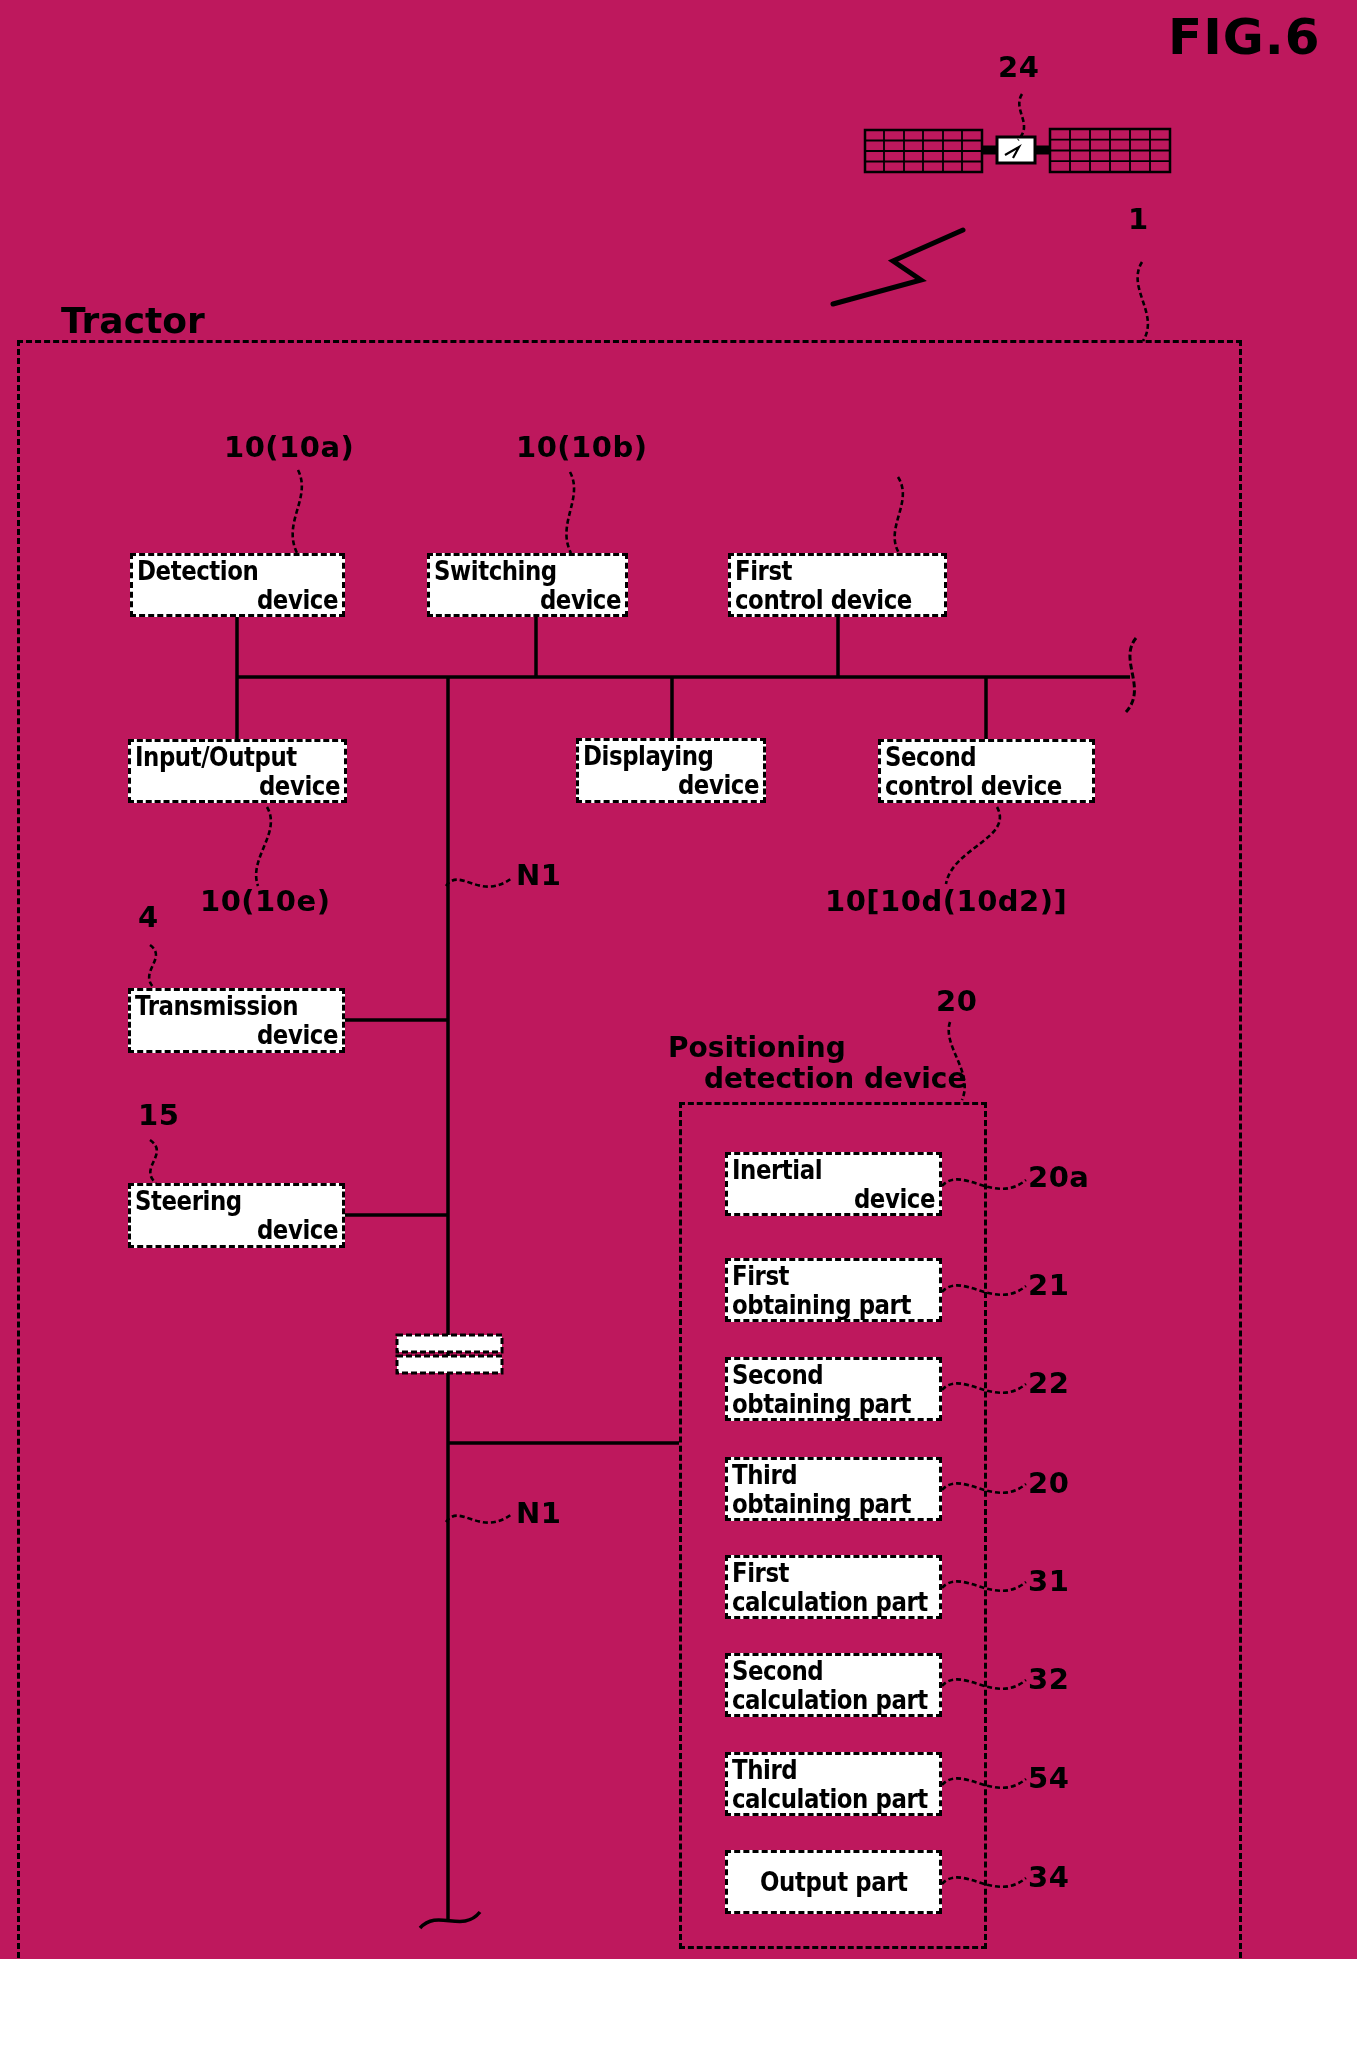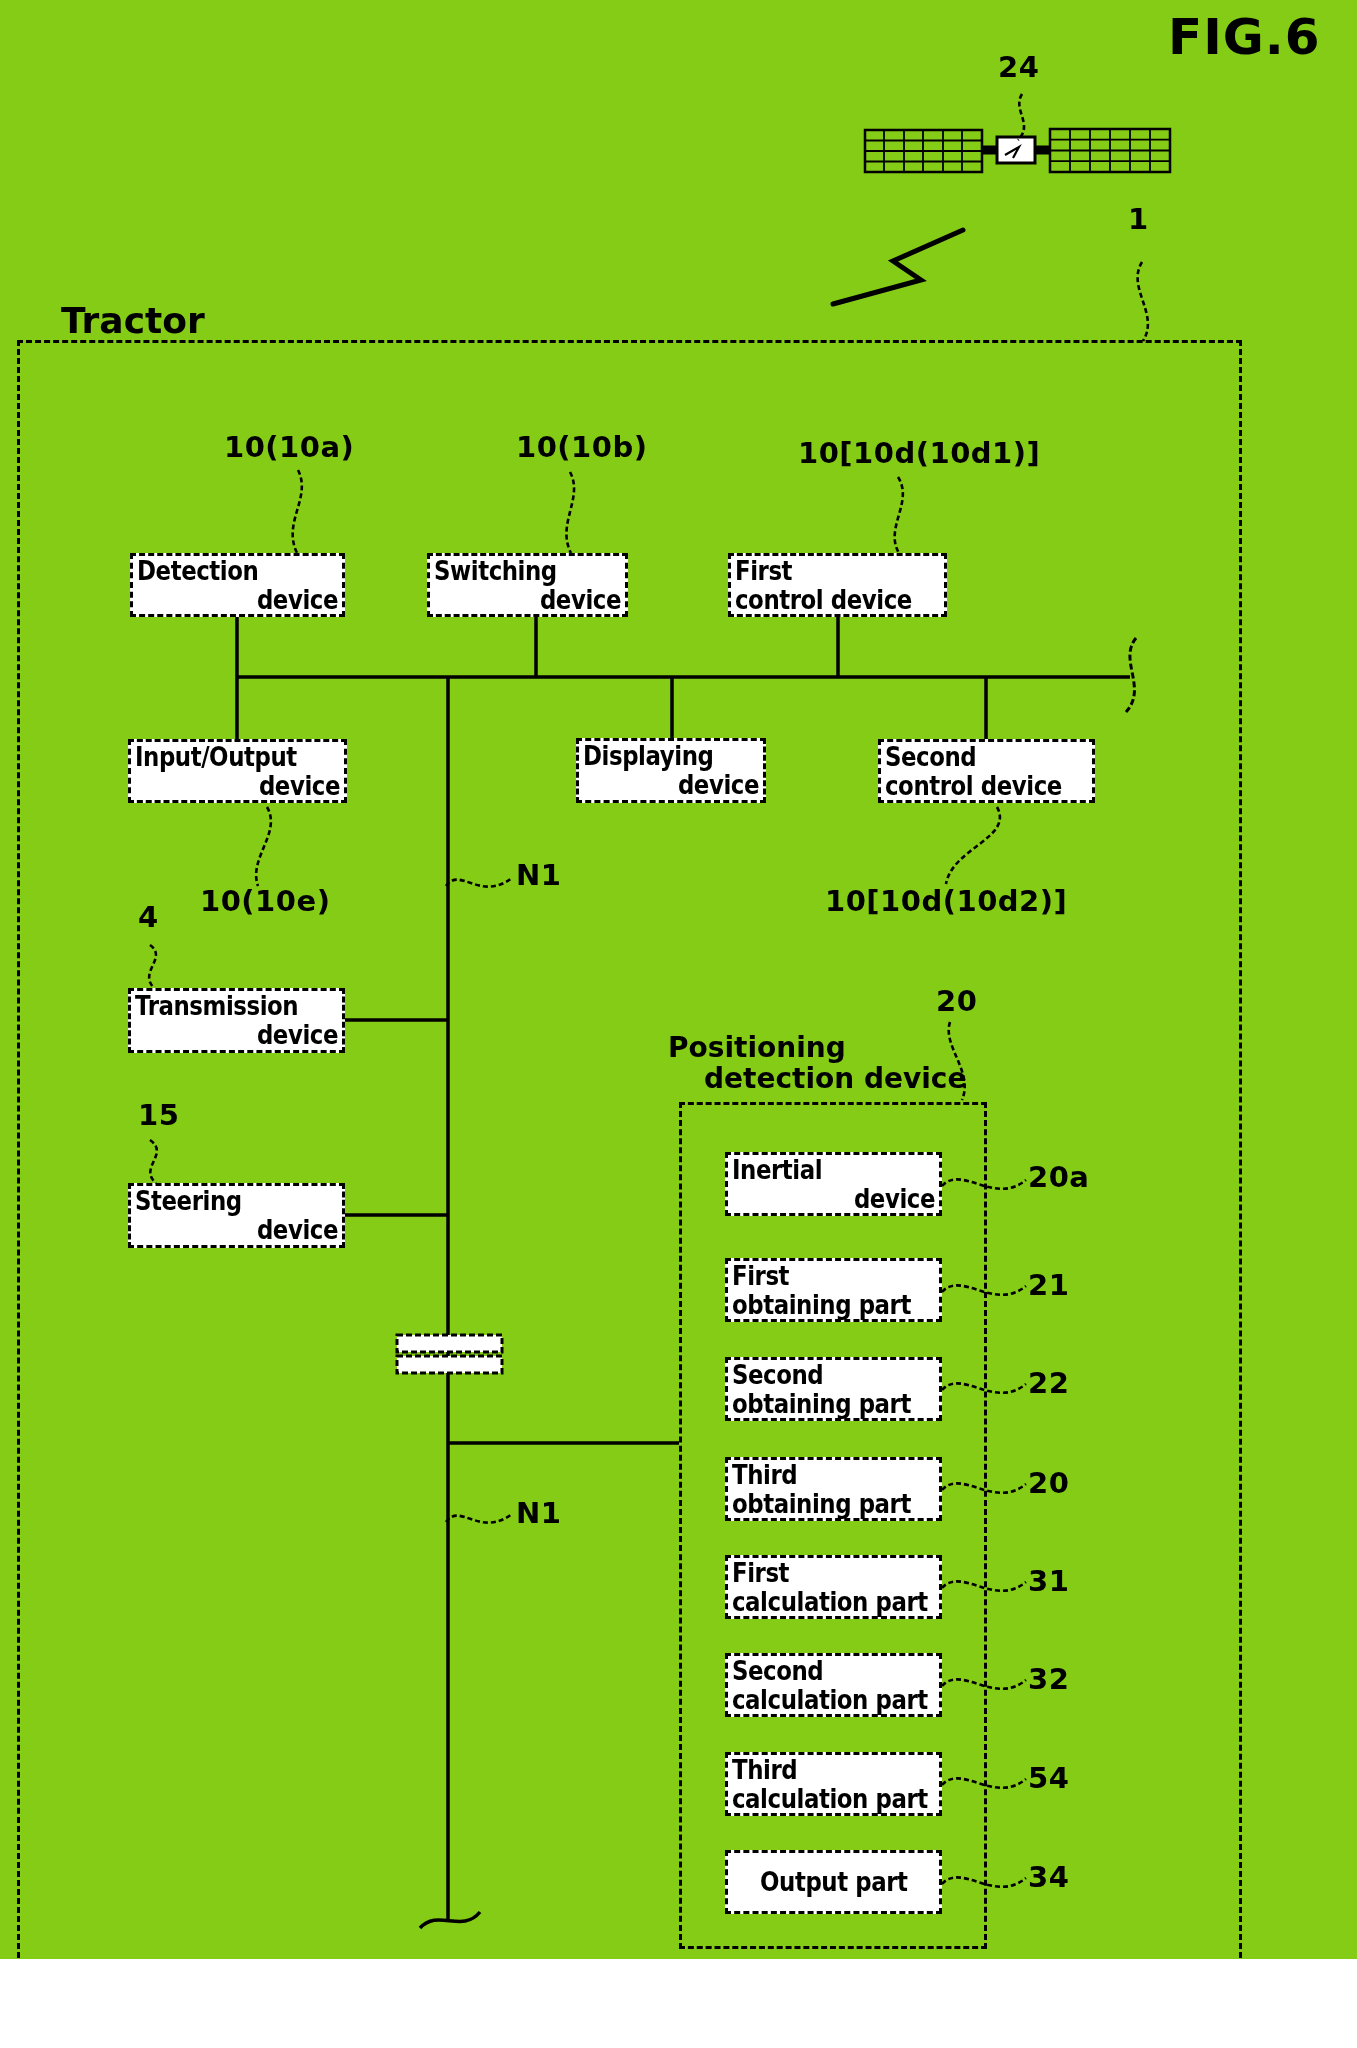--- a/index.html
+++ b/index.html
@@ -1,16 +1,16 @@
 <!DOCTYPE html>
 <html><head>
 <meta charset="utf-8">
 <style>
   html,body{margin:0;padding:0;background:#fff;}
-  #canvas{position:relative;width:1357px;height:1959px;background:#84cc16;overflow:hidden;
+  #canvas{position:relative;width:1357px;height:1959px;background:#be185d;overflow:hidden;
           font-family:"DejaVu Sans","Liberation Sans",sans-serif;color:#000;}
   
   .dbox{position:absolute;box-sizing:border-box;border:3px dashed #000;background:#fff;
         font-weight:bold;font-size:26px;line-height:29px;padding:1px 4px;z-index:2;}
   .dbox .t{display:block;letter-spacing:-0.5px;transform:scaleX(0.88);transform-origin:0 50%;
            white-space:nowrap;text-align:left;}
   .dbox .t.r{text-align:right;transform-origin:100% 50%;}
   .dbox.single{display:flex;align-items:center;justify-content:center;}
   .dbox.single .t{transform-origin:50% 50%;text-align:center;}
   
@@ -31,21 +31,20 @@
 
   <div class="figtitle" style="left:1168px;top:8px;">FIG.6</div>
   <div class="syslabel" style="left:45px;top:300px;margin-left:16px;">Tractor</div>
   <div class="refnum" style="left:1128px;top:202px;">1</div>
   <div class="refnum" style="left:998px;top:50px;">24</div>
 
   <div class="frame" style="left:17px;top:340px;width:1225px;height:1690px;"></div>
 
   <div class="refnum" style="left:224px;top:430px;">10(10a)</div>
   <div class="refnum" style="left:516px;top:430px;">10(10b)</div>
-  <div class="refnum" style="left:798px;top:436px;">10[10d(10d1)]</div>
 
   <div class="dbox" style="left:130px;top:553px;width:215px;height:64px;">
     <span class="t">Detection</span>
     <span class="t r">device</span>
   </div>
   <div class="dbox" style="left:427px;top:553px;width:201px;height:64px;">
     <span class="t">Switching</span>
     <span class="t r">device</span>
   </div>
   <div class="dbox" style="left:728px;top:553px;width:219px;height:64px;">

